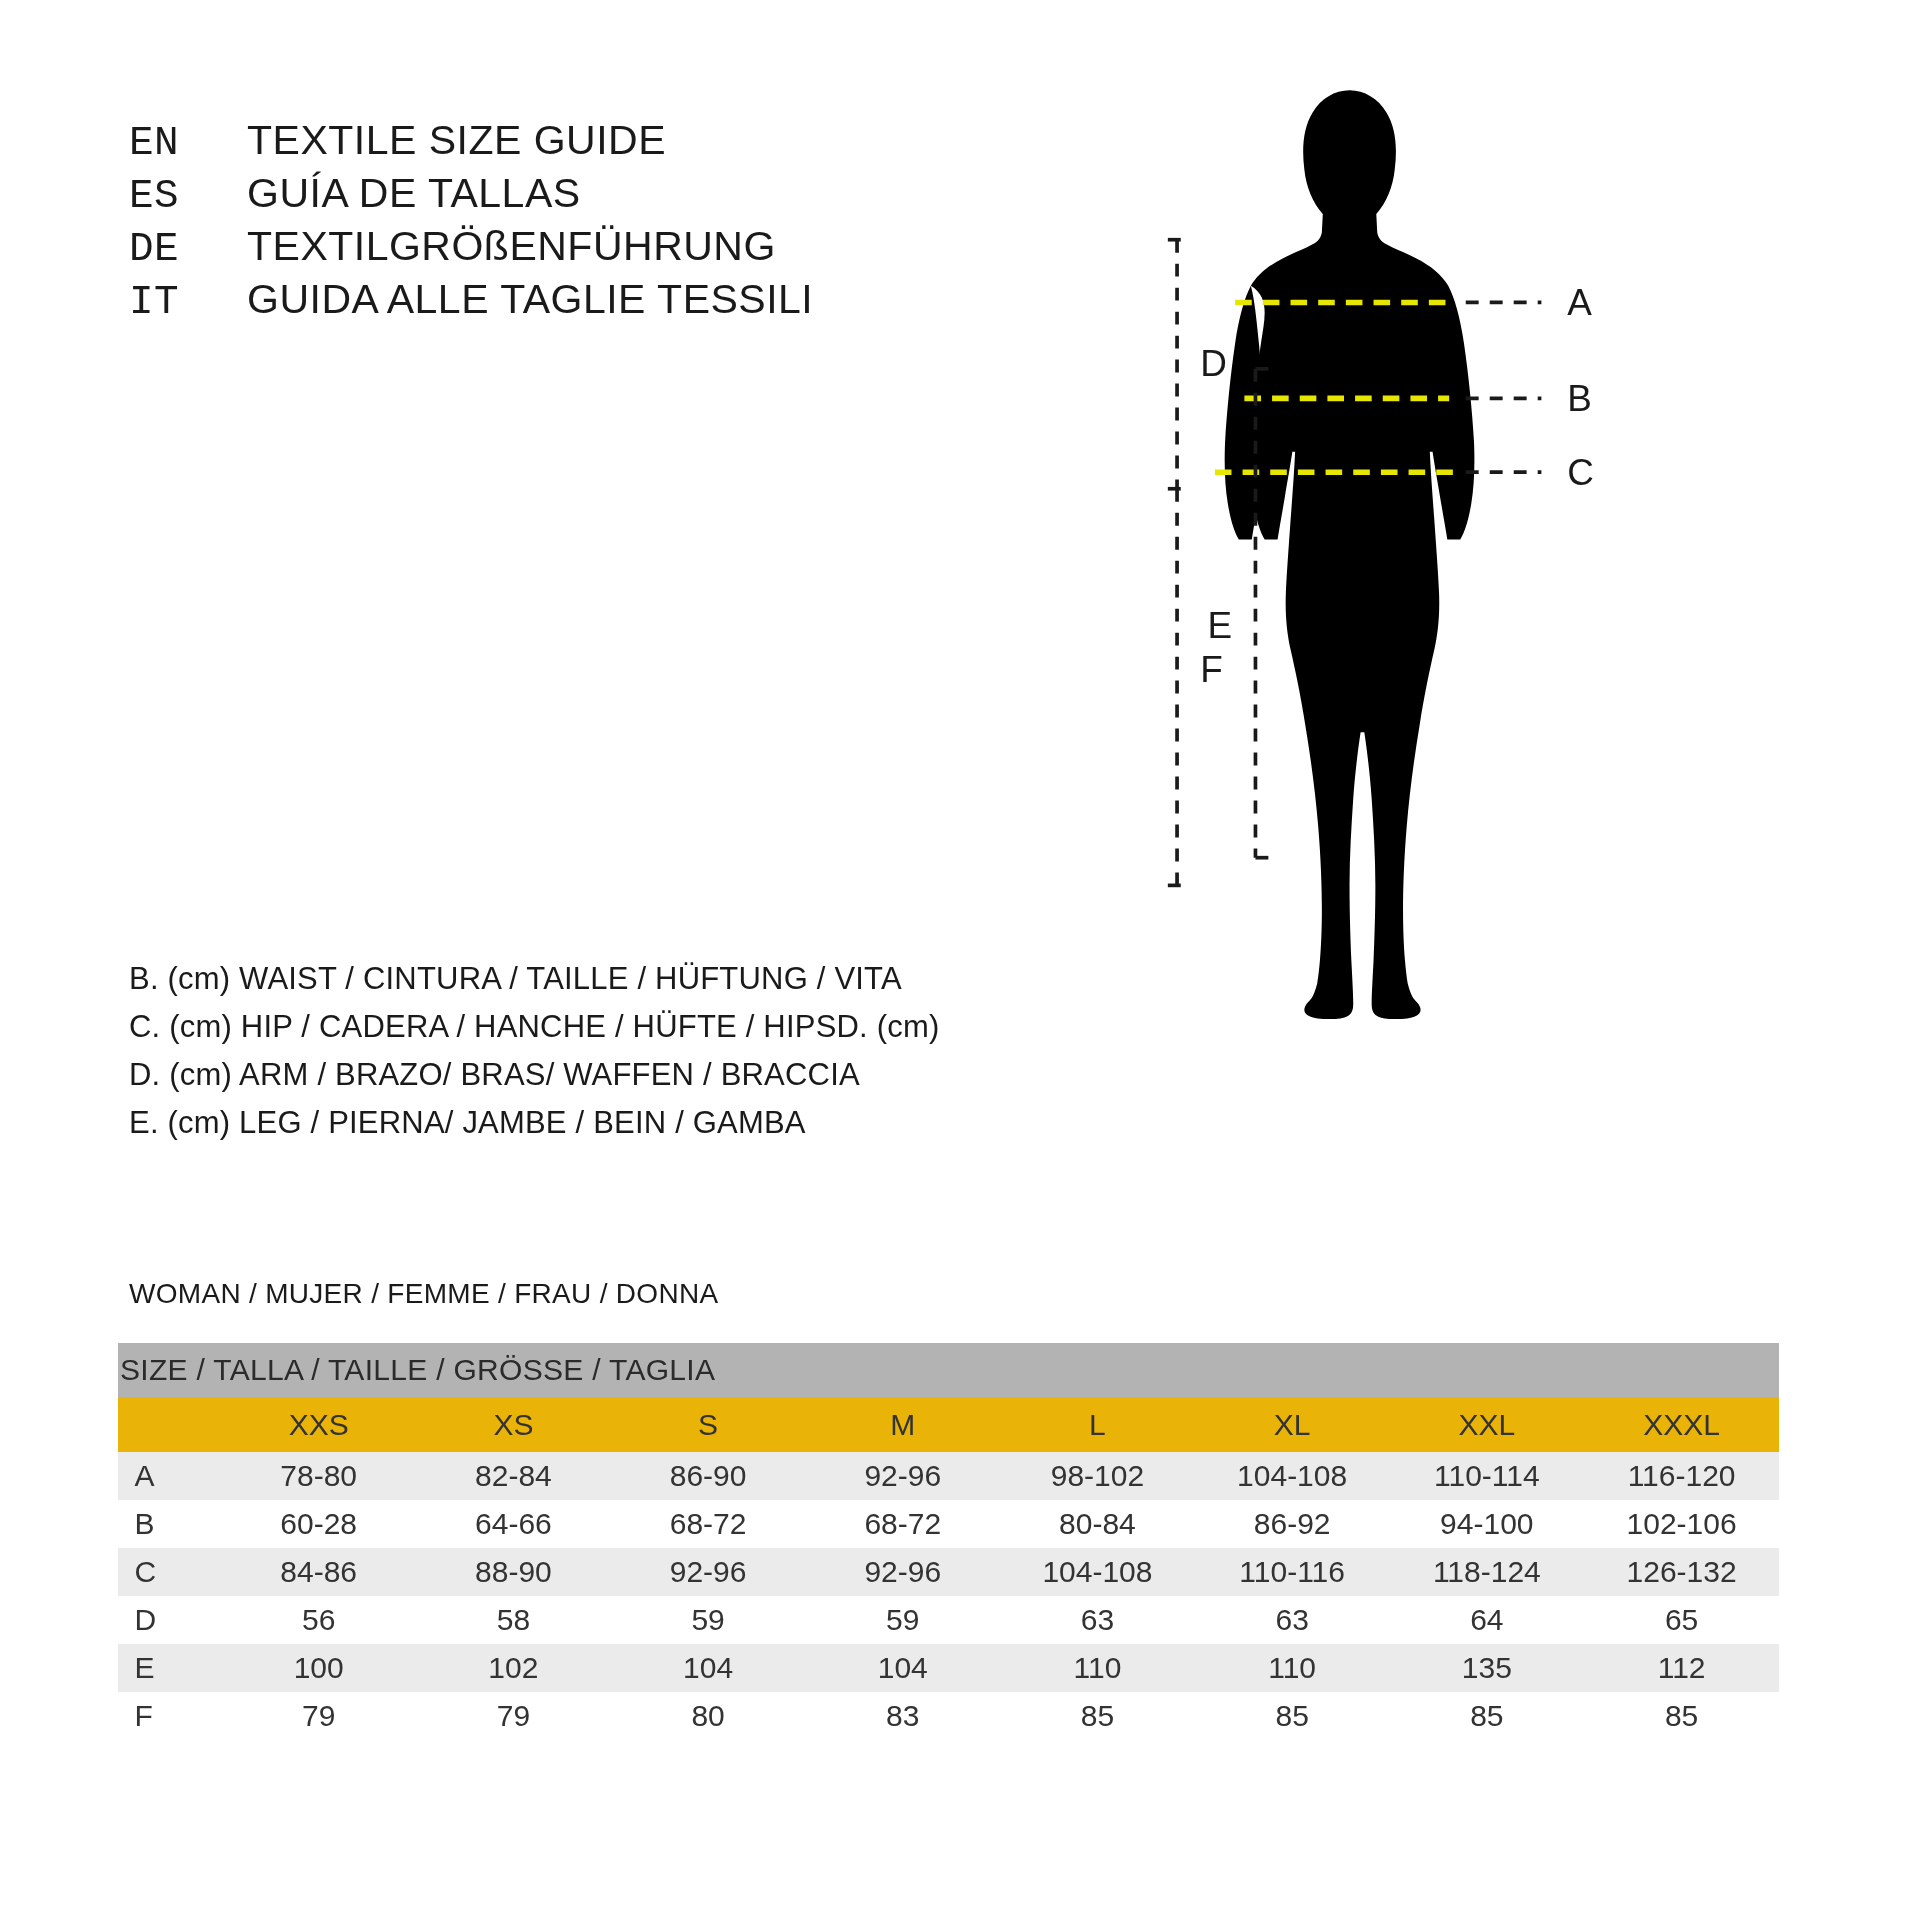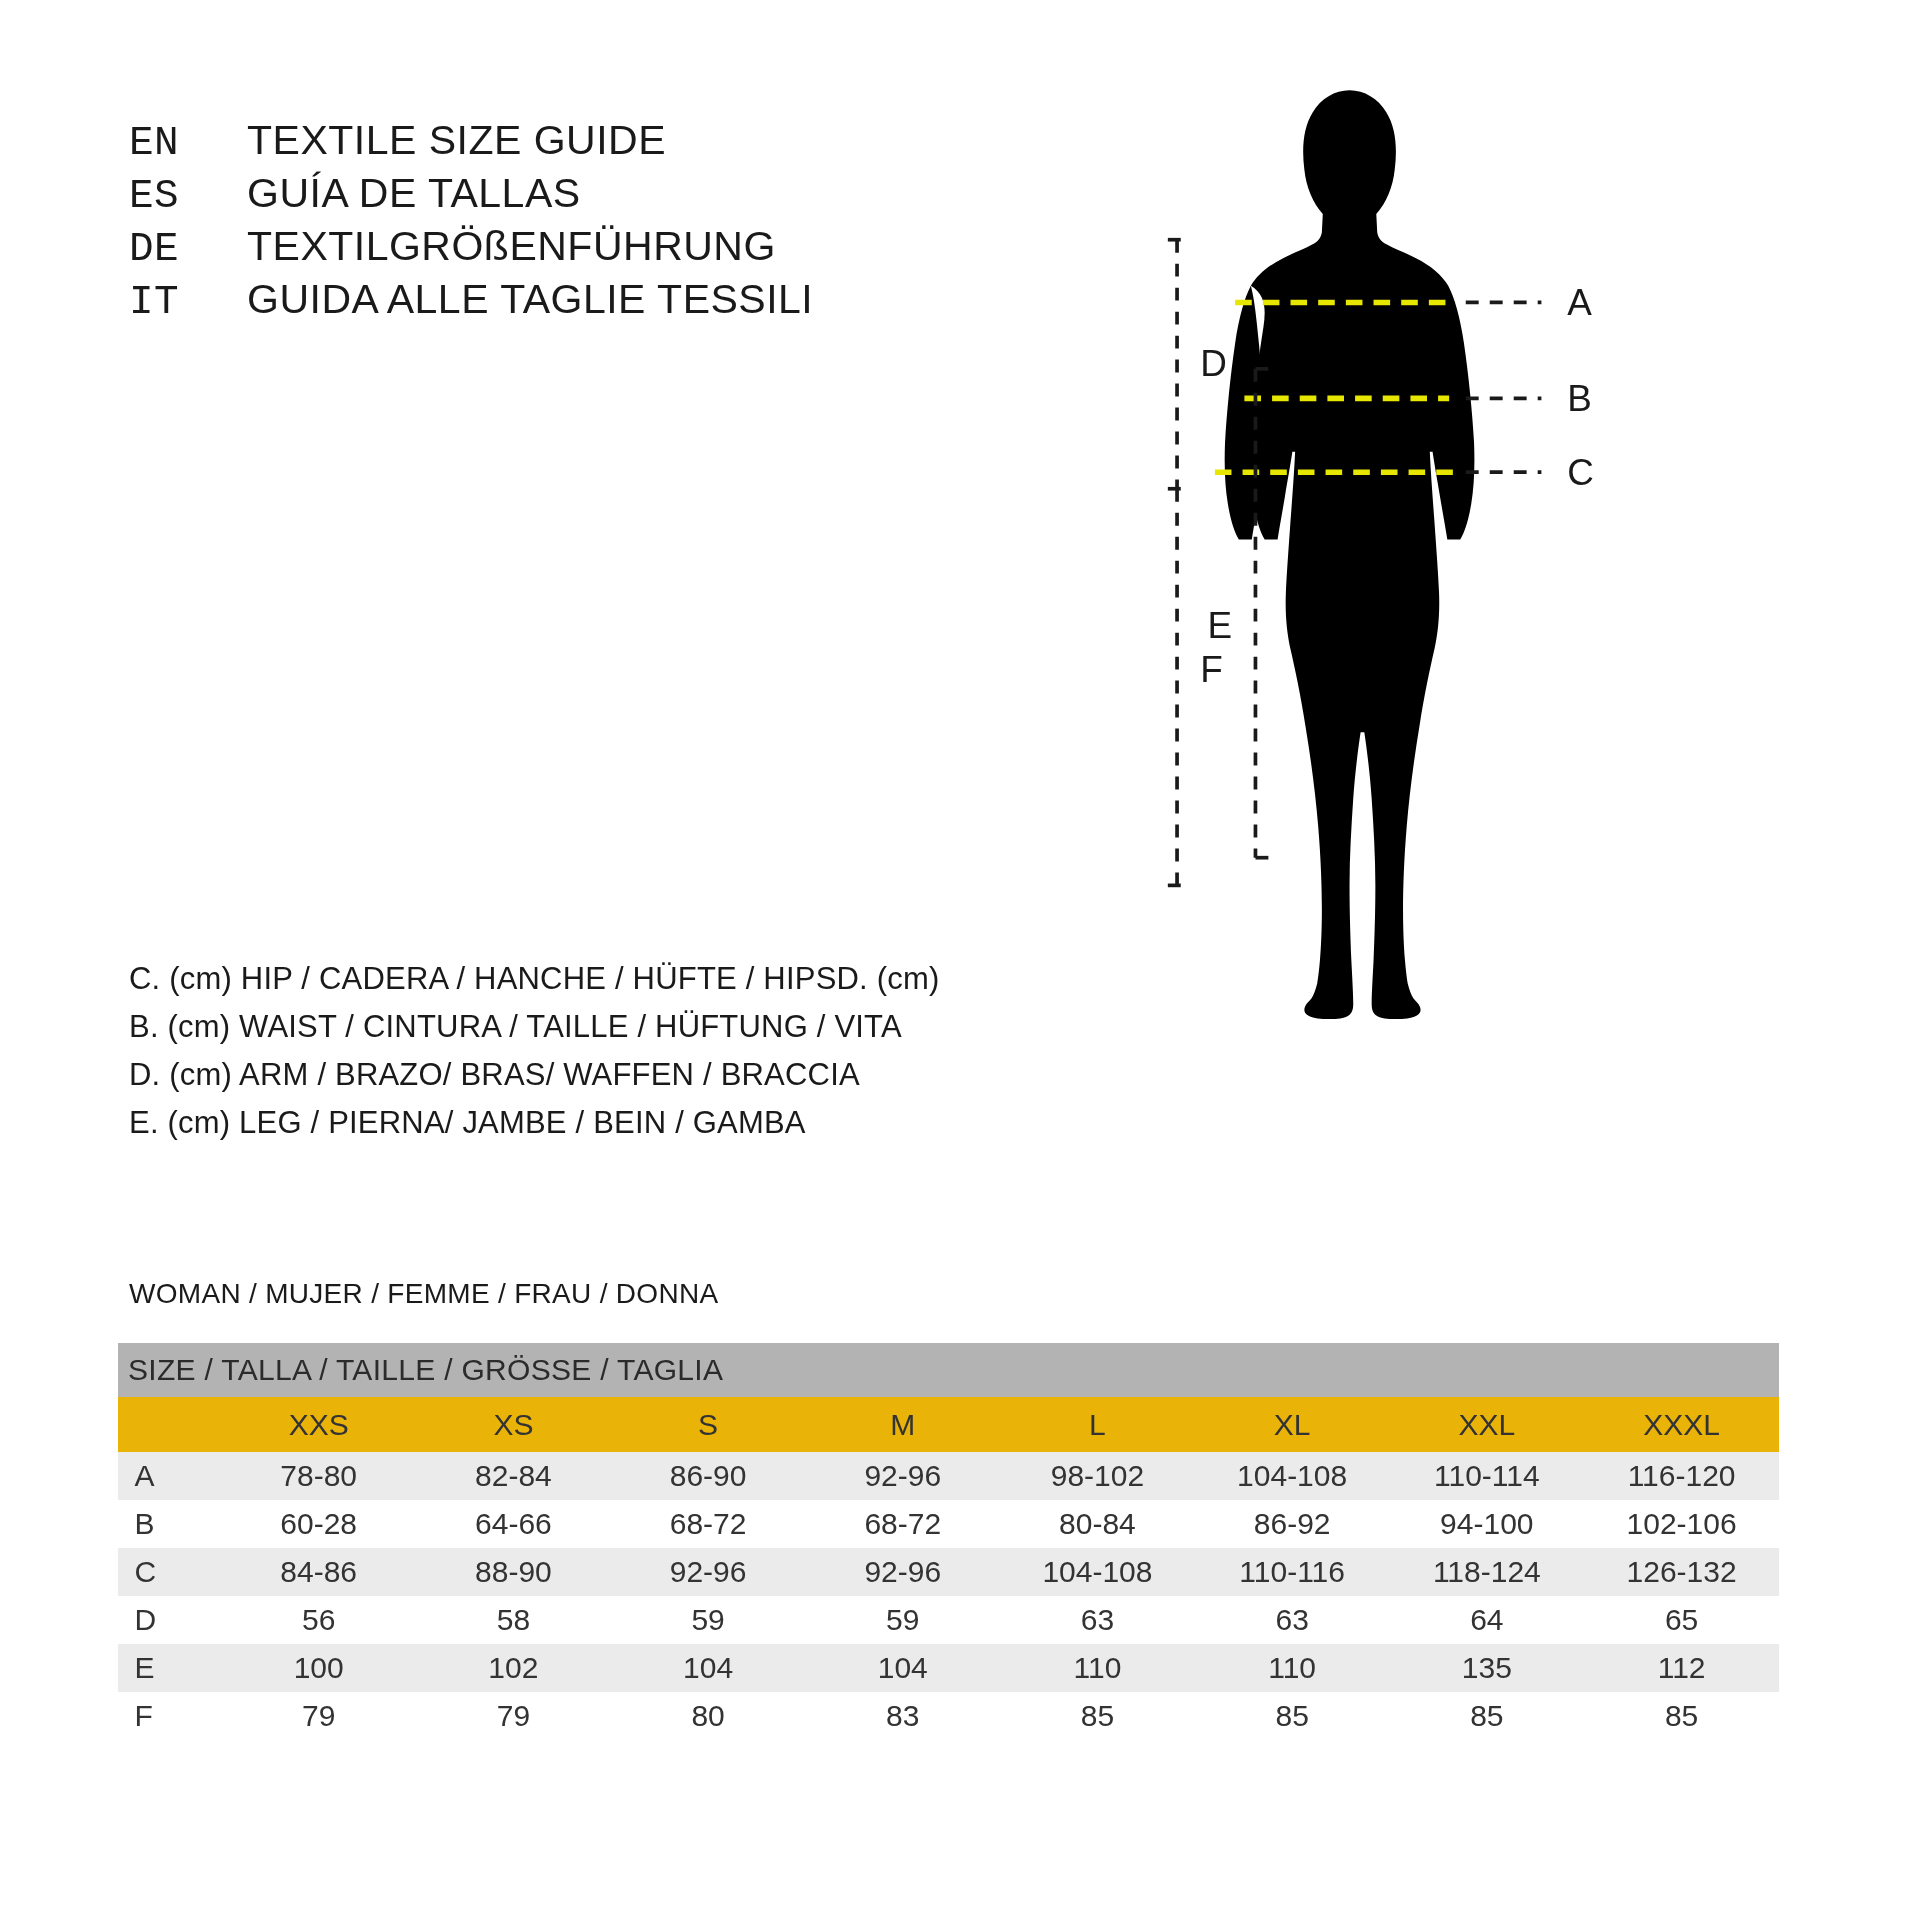--- a/index.html
+++ b/index.html
@@ -79,21 +79,21 @@
   #size-table th, #size-table td {
     padding: 0;
     height: 48px;
     text-align: center;
     font-weight: normal;
     vertical-align: middle;
   }
   #size-table .hdr-row td {
     background: #b3b3b3;
     text-align: left;
-    padding-left: 10px;
+    padding-left: 2px;
     font-size: 30px;
     letter-spacing: 0.3px;
     height: 54px;
     color: #2b2b2b;
   }
   #size-table .col-label {
     width: 103px;
     text-align: left;
     padding-left: 16.6px;
   }
@@ -136,22 +136,22 @@
     <span class="title-lang">DE</span>
     <span class="title-text">TEXTILGRÖßENFÜHRUNG</span>
   </div>
   <div class="title-row">
     <span class="title-lang">IT</span>
     <span class="title-text">GUIDA ALLE TAGLIE TESSILI</span>
   </div>
 </div>
 
 <div id="legend-block">
+  <div class="legend-row">B. (cm) WAIST / CINTURA / TAILLE / HÜFTUNG / VITA</div>
   <div class="legend-row">C. (cm) HIP / CADERA / HANCHE / HÜFTE / HIPSD. (cm)</div>
-  <div class="legend-row">B. (cm) WAIST / CINTURA / TAILLE / HÜFTUNG / VITA</div>
   <div class="legend-row">D. (cm) ARM / BRAZO/ BRAS/ WAFFEN / BRACCIA</div>
   <div class="legend-row">E. (cm) LEG / PIERNA/ JAMBE / BEIN / GAMBA</div>
 </div>
 
 <div id="gender-caption">WOMAN / MUJER / FEMME / FRAU / DONNA</div>
 
 <table id="size-table">
   <colgroup>
     <col style="width:103px">
     <col span="8" style="width:194px">

